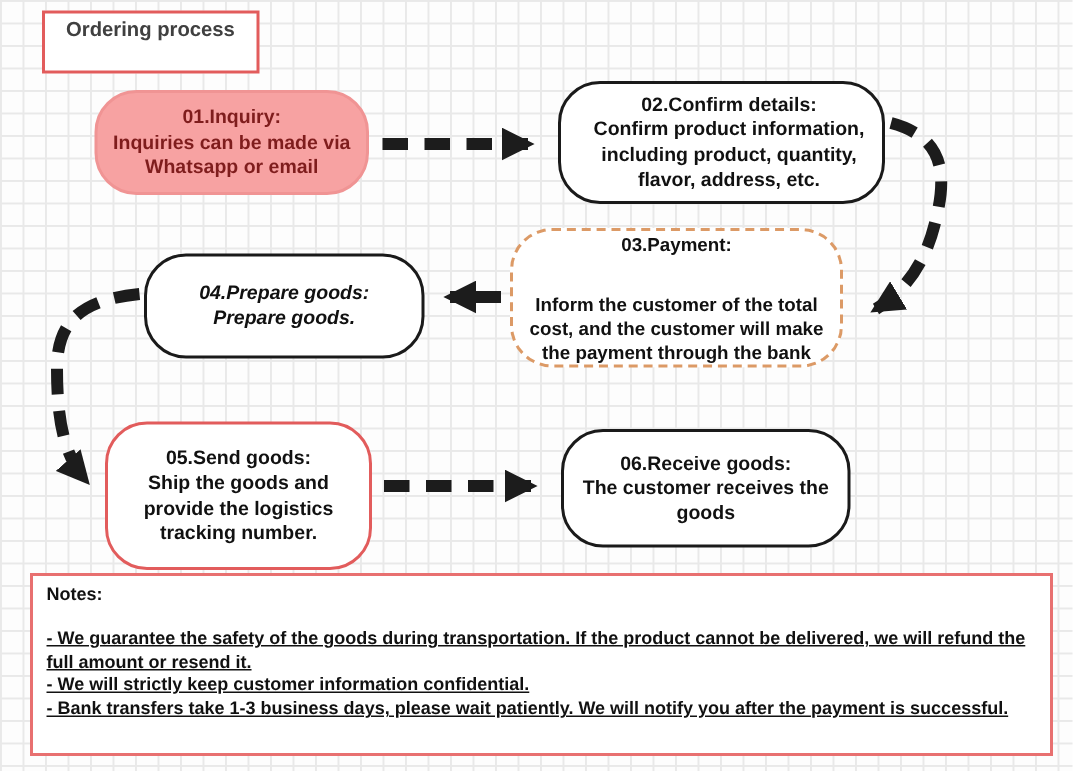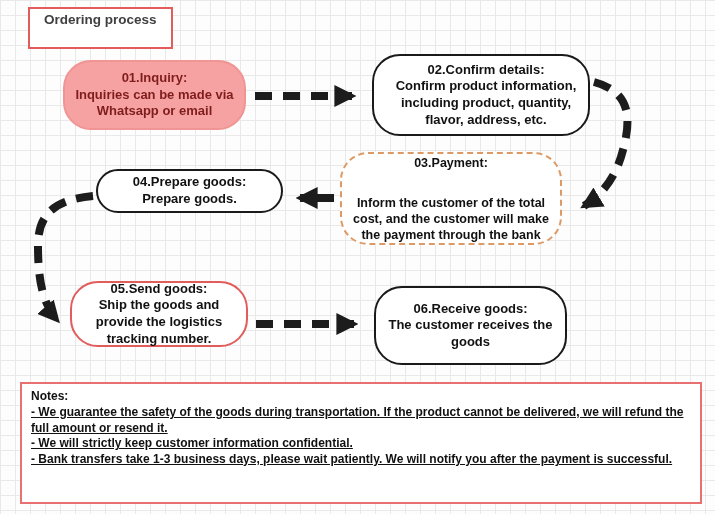--- a/index.html
+++ b/index.html
@@ -59,41 +59,41 @@
     border: 2px solid #f09494;
     color: #7f1d1d;
   }
   .n2 { left: 372px; top: 54px;  width: 218px; height: 82px; padding-left: 20px; }
   .n3 {
     left: 340px; top: 152px; width: 222px; height: 93px;
     border: 2px dashed #dc9a66;
     font-size: 12.5px;
     gap: 24px;
   }
-  .n4 { left: 96px;  top: 169px; width: 187px; height: 44px; }
+  .n4 { left: 96px;  top: 169px; width: 187px; height: 70px; font-style: italic; }
   .n5 {
-    left: 70px;  top: 281px; width: 178px; height: 66px;
+    left: 70px;  top: 281px; width: 178px; height: 99px;
     border: 2px solid #e25c5c;
   }
   .n6 { left: 374px; top: 286px; width: 193px; height: 79px; }
   .notes {
     position: absolute;
     left: 20px; top: 382px;
     width: 682px; height: 122px;
     box-sizing: border-box;
     background: #ffffff;
     border: 2px solid #e87070;
     padding: 5px 9px;
     font-size: 12px;
     font-weight: bold;
     color: #111111;
     line-height: 1.32;
     z-index: 2;
   }
-  .notes-heading { }
+  .notes-heading { margin-bottom: 13px; }
   .note-item { margin: 0; text-decoration: underline; }
 </style>
 </head>
 <body>
 
 <div class="canvas">
 
   <div class="title-box">Ordering process</div>
 
   <svg class="arrows" viewBox="0 0 715 514" xmlns="http://www.w3.org/2000/svg">

